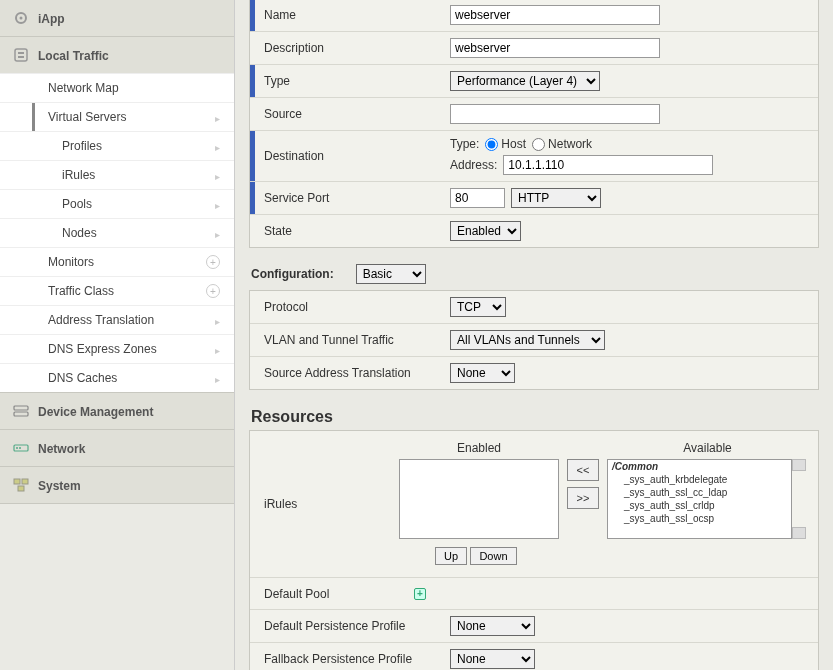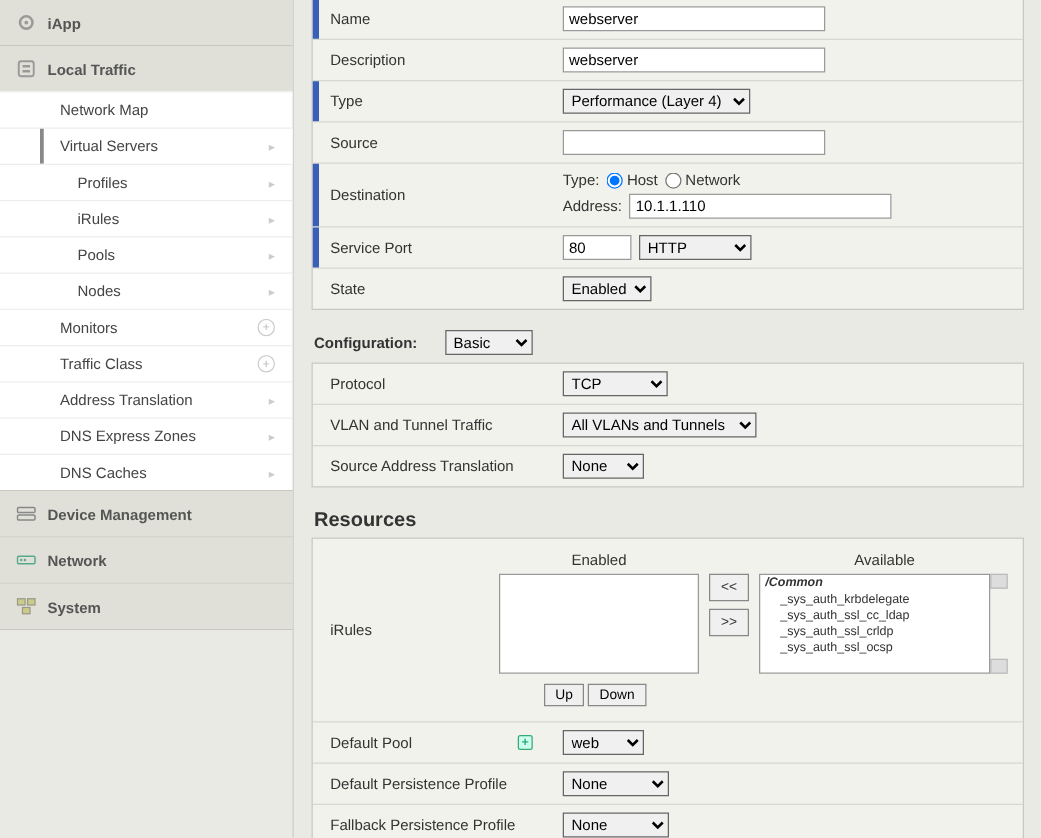--- a/index.html
+++ b/index.html
@@ -227,21 +227,21 @@
 
     <div class="config-bar">
       <span>Configuration:</span>
       <select style="width:70px"><option>Basic</option></select>
     </div>
 
     <div class="panel">
       <div class="row">
         <div class="row-label">Protocol</div>
         <div class="row-value">
-          <select style="width:84px"><option>TCP</option></select>
+          <select style="width:56px"><option>TCP</option></select>
         </div>
       </div>
       <div class="row">
         <div class="row-label">VLAN and Tunnel Traffic</div>
         <div class="row-value">
           <select style="width:155px"><option>All VLANs and Tunnels</option></select>
         </div>
       </div>
       <div class="row">
         <div class="row-label">Source Address Translation</div>
@@ -287,23 +287,20 @@
             <button class="btn">Up</button>
             <button class="btn">Down</button>
           </div>
         </div>
       </div>
       <div class="row">
         <div class="row-label" style="display:flex;">
           <span>Default Pool</span>
           <span class="pool-plus">+</span>
         </div>
-        <div class="row-value">
-          <select style="width:65px"><option>web</option></select>
-        </div>
       </div>
       <div class="row">
         <div class="row-label">Default Persistence Profile</div>
         <div class="row-value">
           <select style="width:85px"><option>None</option></select>
         </div>
       </div>
       <div class="row">
         <div class="row-label">Fallback Persistence Profile</div>
         <div class="row-value">

